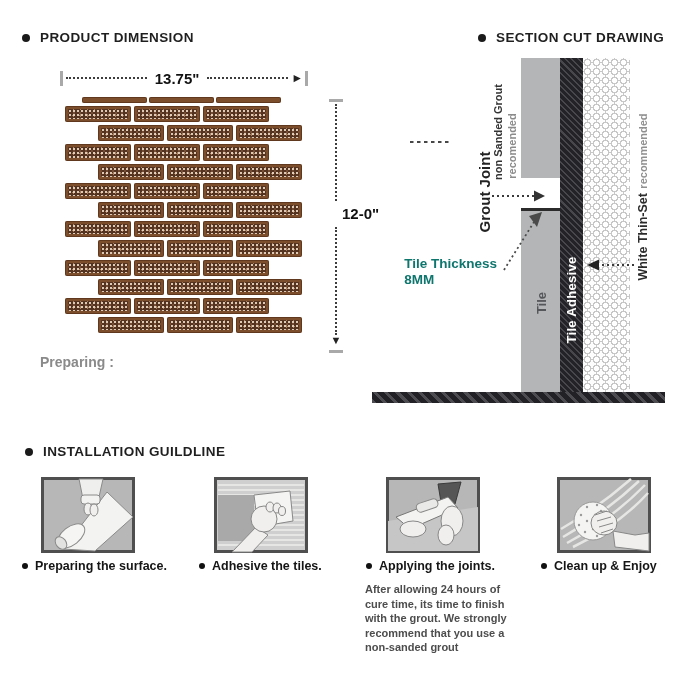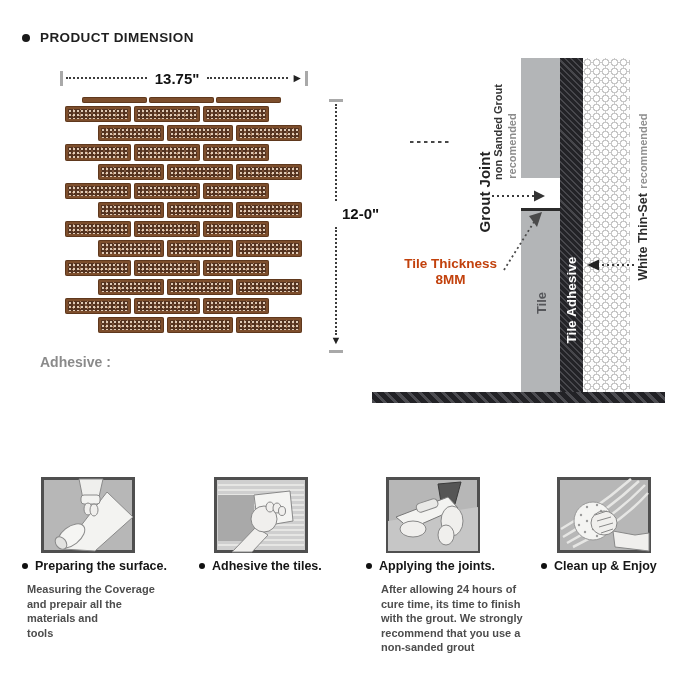--- a/index.html
+++ b/index.html
@@ -46,21 +46,21 @@
   .floor{position:absolute;left:0;top:334px;width:293px;height:11px;
     background:repeating-linear-gradient(45deg,#4c4c51 0 3px,#222226 3px 8px);}
   .vlabel{position:absolute;transform:translate(-50%,-50%) rotate(-90deg);white-space:nowrap;}
   .gj-main{font-size:15px;font-weight:bold;color:#222;}
   .gj-b{font-size:11px;font-weight:bold;color:#333;}
   .gj-r{font-size:11px;color:#8b8b8b;font-weight:bold;}
   .tile-lab{font-size:13px;font-weight:bold;color:#55565a;}
   .adh-lab{font-size:13px;font-weight:bold;color:#ffffff;letter-spacing:.3px;}
   .ts-b{font-size:12.5px;font-weight:bold;color:#2b2b2b;}
   .ts-r{font-size:11px;font-weight:bold;color:#8f8f8f;}
-  .thick-lab{position:absolute;right:170px;top:198px;text-align:center;font-size:13.5px;font-weight:bold;color:#c2410c;line-height:16px;white-space:nowrap;}
+  .thick-lab{position:absolute;right:170px;top:198px;text-align:left;font-size:13.5px;font-weight:bold;color:#0f766e;line-height:16px;white-space:nowrap;}
   .leaders{position:absolute;left:0;top:0;}
   
   .step-img{position:absolute;top:477px;width:94px;height:76px;}
   .step-head{position:absolute;top:559px;display:flex;align-items:center;gap:7px;}
   .step-head .bullet{width:6px;height:6px;border-radius:50%;background:#111;flex:0 0 auto;}
   .step-head .txt{font-size:12.5px;font-weight:bold;color:#151515;white-space:nowrap;}
   .step-body{position:absolute;top:582px;font-size:11px;font-weight:bold;color:#4d4d4d;line-height:14.5px;white-space:pre-line;}
 </style>
 </head>
 <body>
@@ -126,23 +126,27 @@
   <div class="dim-v">
     <span class="tickh" style="top:0;"></span>
     <span class="dashv" style="top:5px;height:97px;"></span>
     <span class="lab">12-0"</span>
     <span class="dashv" style="top:128px;height:108px;"></span>
     <span class="arr">▼</span>
     <span class="tickh" style="top:251px;"></span>
   </div>
 
   <div class="coverage">
-    <span class="cl">Adhesive :</span>
-  </div>
-
+    <span class="cl">Preparing :</span>
+  </div>
+
+  <div class="sec-head" style="left:478px;top:30px;">
+    <span class="bullet"></span>
+    <span class="txt">SECTION CUT DRAWING</span>
+  </div>
 
   <div class="drawing">
     <div class="tile-upper"></div>
     <div class="tile-lower"></div>
     <div class="band adhesive"></div>
     <div class="band thinset"></div>
     <div class="floor"></div>
 
     <svg class="leaders" width="295" height="347" viewBox="0 0 295 347">
       <line x1="38" y1="84" x2="78" y2="84" stroke="#474747" stroke-width="2.2" stroke-dasharray="3.5 3.5"></line>
@@ -164,20 +168,24 @@
     </div>
 
     <div class="vlabel tile-lab" style="left:169px;top:245px;">Tile</div>
     <div class="vlabel adh-lab" style="left:199px;top:242px;">Tile Adhesive</div>
     <div class="vlabel" style="left:270px;top:139px;">
       <span class="ts-b">White Thin-Set</span>
       <span class="ts-r">recommended</span>
     </div>
   </div>
 
+  <div class="sec-head" style="left:25px;top:444px;">
+    <span class="bullet"></span>
+    <span class="txt">INSTALLATION GUILDLINE</span>
+  </div>
 
   <svg class="step-img" style="left:41px;" viewBox="0 0 94 76">
     <rect x="1.5" y="1.5" width="91" height="73" fill="#b7b7b7" stroke="#4f4f4f" stroke-width="3"></rect>
     <polygon points="22,72 66,15 92,40 54,74" fill="#f3f3f1" stroke="#8a8a8a" stroke-width="1"></polygon>
     <ellipse cx="30" cy="59" rx="16" ry="9" transform="rotate(-38 30 59)" fill="#f5f5f3" stroke="#8a8a8a"></ellipse>
     <ellipse cx="20" cy="66" rx="5" ry="7" transform="rotate(-38 20 66)" fill="#e2e2e0" stroke="#8a8a8a"></ellipse>
     <polygon points="38,2 62,2 58,20 42,22" fill="#efefed" stroke="#8a8a8a"></polygon>
     <rect x="40" y="18" width="19" height="9" rx="3" fill="#f2f2f0" stroke="#8a8a8a"></rect>
     <ellipse cx="47" cy="32" rx="4" ry="6" fill="#f0efed" stroke="#8a8a8a"></ellipse>
     <ellipse cx="53" cy="33" rx="4" ry="6" fill="#f0efed" stroke="#8a8a8a"></ellipse>
@@ -239,23 +247,19 @@
   </div>
   <div class="step-head" style="left:366px;">
     <span class="bullet"></span>
     <span class="txt">Applying the joints.</span>
   </div>
   <div class="step-head" style="left:541px;">
     <span class="bullet"></span>
     <span class="txt">Clean up &amp; Enjoy</span>
   </div>
 
-  <div class="step-body" style="left:27px;width:165px;">Measuring the Coverage
-and prepair all the
-materials and
-tools</div>
-  <div class="step-body" style="left:365px;width:165px;margin-left:16px;">After allowing 24 hours of
+  <div class="step-body" style="left:365px;width:165px;">After allowing 24 hours of
 cure time, its time to finish
 with the grout. We strongly
 recommend that you use a
 non-sanded grout</div>
 
 </div>
 
 </body></html>

